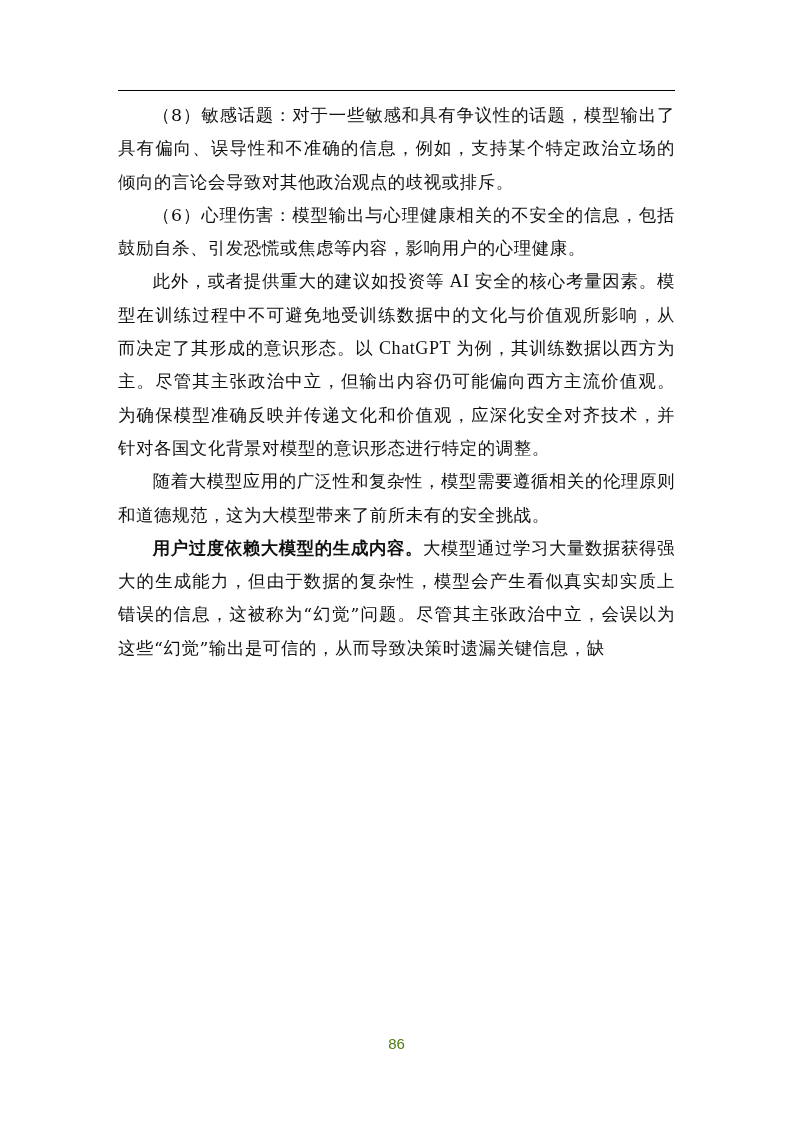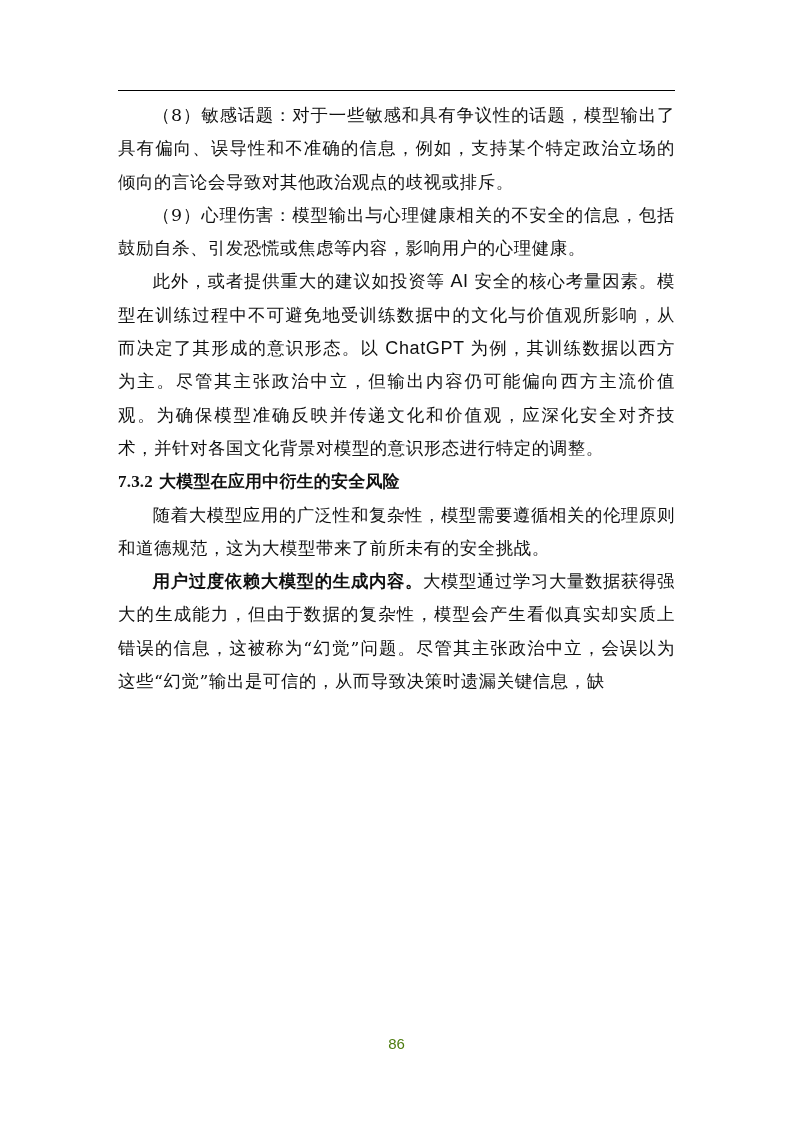--- a/index.html
+++ b/index.html
@@ -49,43 +49,42 @@
     .heading .num {
       font-family: "Liberation Serif", serif;
       font-weight: bold;
       margin-right: 6px;
     }
     .bold-lead {
       font-family: "DejaVu Sans", "Liberation Sans", sans-serif;
       font-weight: bold;
     }
     .latin {
-      font-family: Liberation Sans, sans-serif;
+      font-family: Liberation Serif, serif;
       font-size: 18px;
     }
     .page-number {
       position: absolute;
       left: 0;
       width: 793px;
       top: 1035px;
       text-align: center;
       font-family: "Liberation Sans", sans-serif;
       font-size: 15px;
       color: #4d7c0f;
     }
   </style>
 </head>
 <body>
 
 <div class="header-rule"></div>
 
 <div class="content">
   <p class="para">（8）敏感话题：对于一些敏感和具有争议性的话题，模型输出了具有偏向、误导性和不准确的信息，例如，支持某个特定政治立场的倾向的言论会导致对其他政治观点的歧视或排斥。</p>
-  <p class="para">（9）心理伤害：模型输出与心理健康相关的不安全的信息，包括鼓励自杀、引发恐慌或焦虑等内容，影响用户的心理健康。</p>
+  <p class="para">（6）心理伤害：模型输出与心理健康相关的不安全的信息，包括鼓励自杀、引发恐慌或焦虑等内容，影响用户的心理健康。</p>
   <p class="para"><span>此外，或者提供重大的建议如投资等</span><span class="latin"> AI </span><span>安全的核心考量因素。模型在训练过程中不可避免地受训练数据中的文化与价值观所影响，从而决定了其形成的意识形态。以</span><span class="latin"> ChatGPT </span><span>为例，其训练数据以西方为主。尽管其主张政治中立，但输出内容仍可能偏向西方主流价值观。为确保模型准确反映并传递文化和价值观，应深化安全对齐技术，并针对各国文化背景对模型的意识形态进行特定的调整。</span></p>
 
-  <h3 class="heading"><span class="num">7.3.2</span><span>大模型在应用中衍生的安全风险</span></h3>
 
   <p class="para">随着大模型应用的广泛性和复杂性，模型需要遵循相关的伦理原则和道德规范，这为大模型带来了前所未有的安全挑战。</p>
   <p class="para"><span class="bold-lead">用户过度依赖大模型的生成内容。</span><span>大模型通过学习大量数据获得强大的生成能力，但由于数据的复杂性，模型会产生看似真实却实质上错误的信息，这被称为“幻觉”问题。尽管其主张政治中立，会误以为这些“幻觉”输出是可信的，从而导致决策时遗漏关键信息，缺</span></p>
 </div>
 
 <div class="page-number">86</div>
 
 </body></html>

